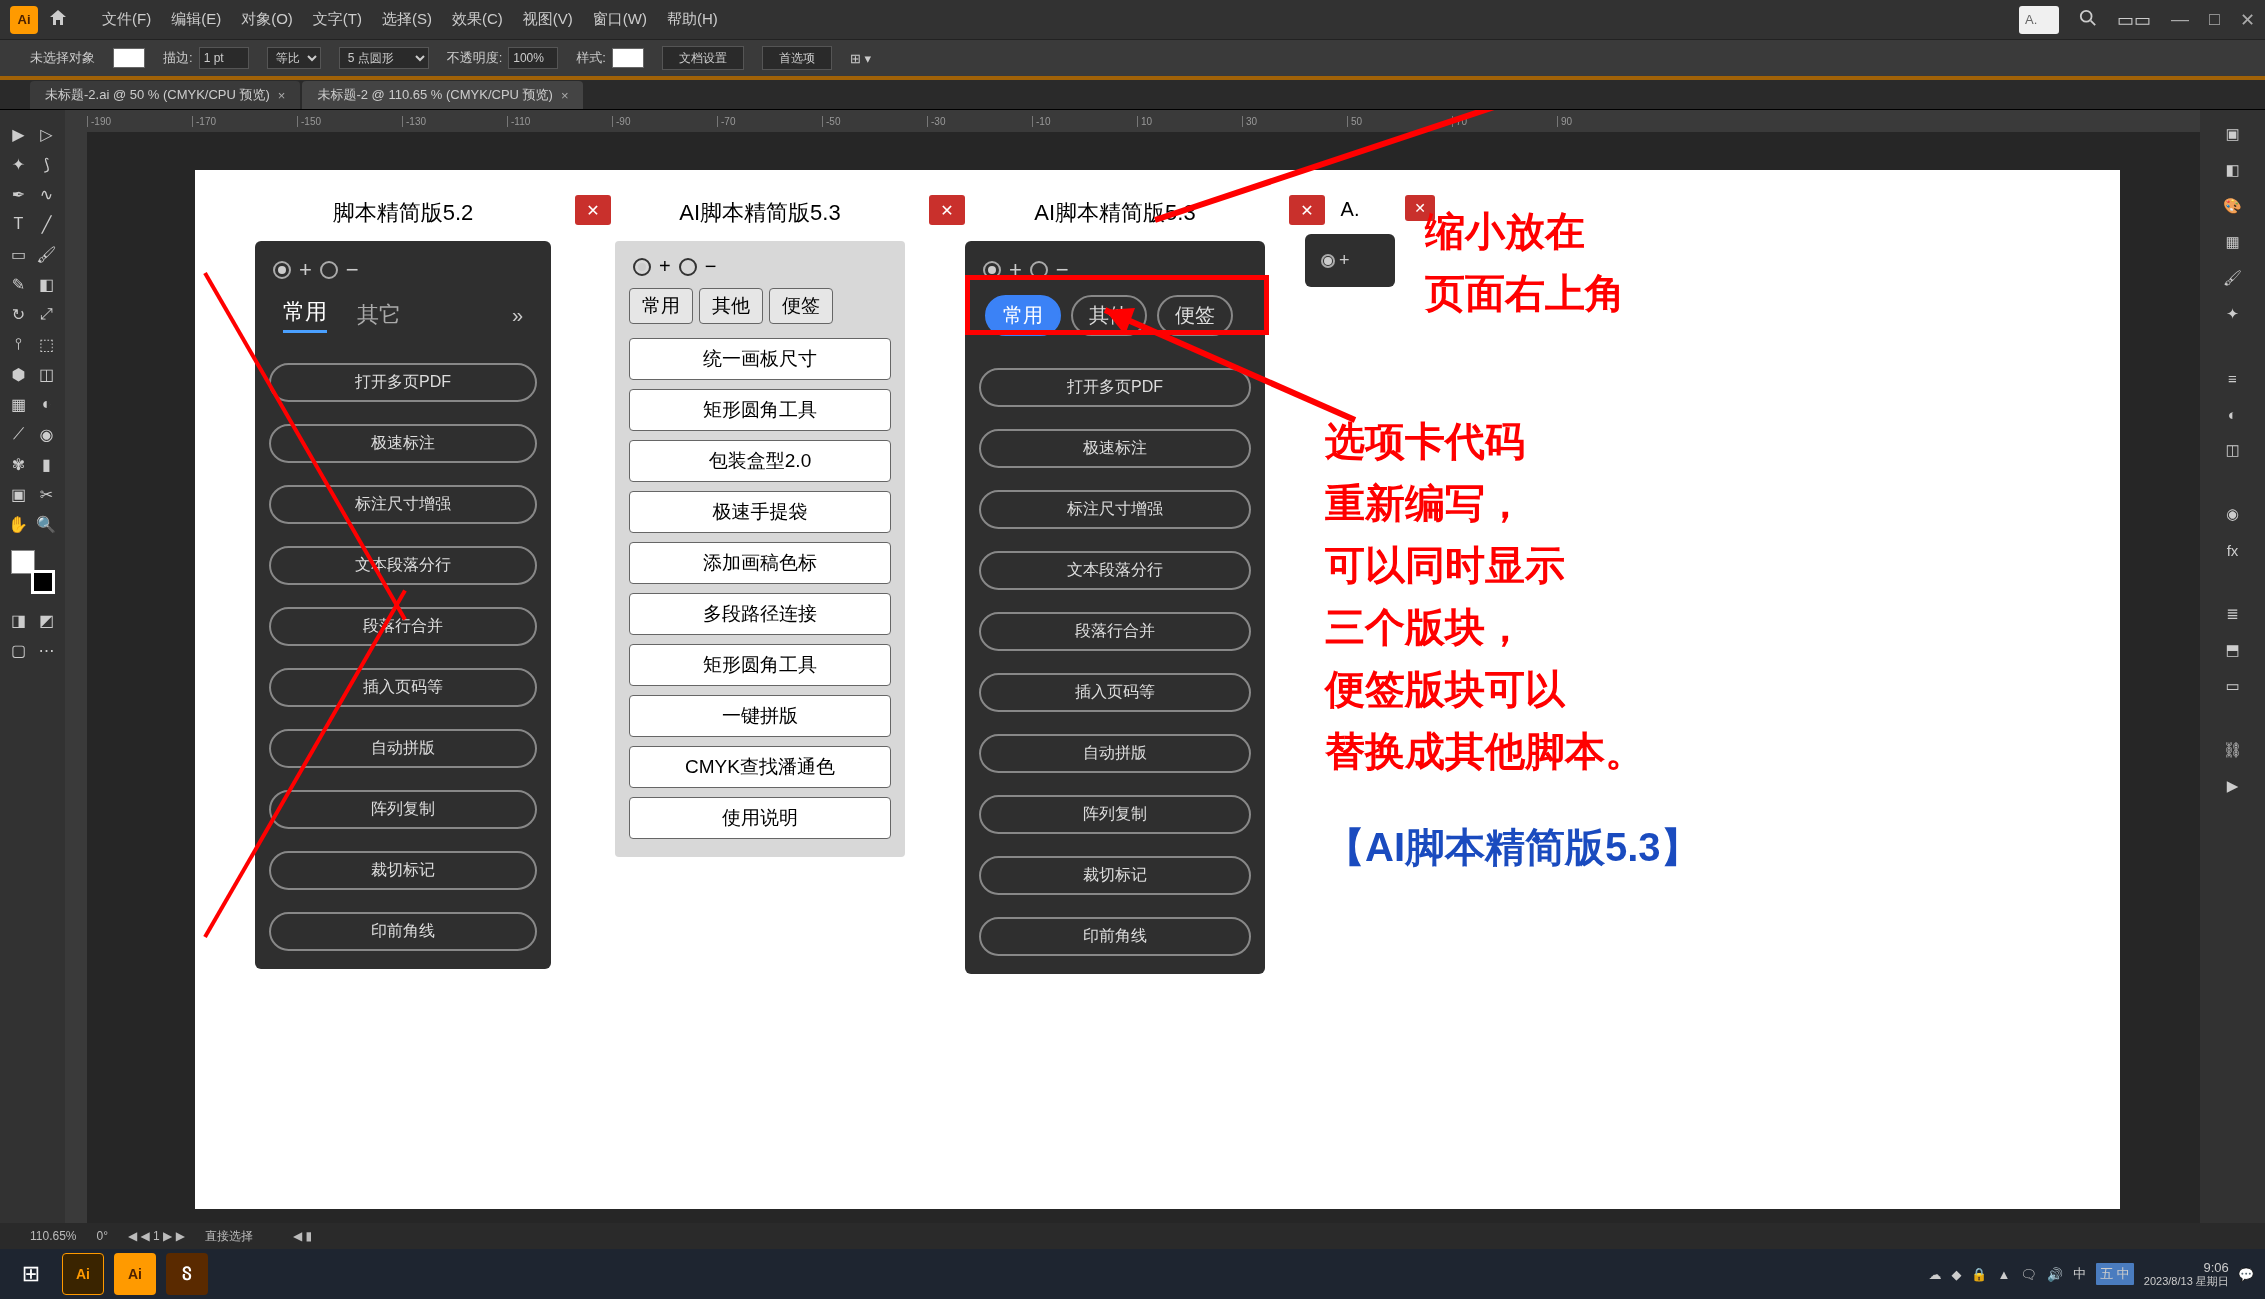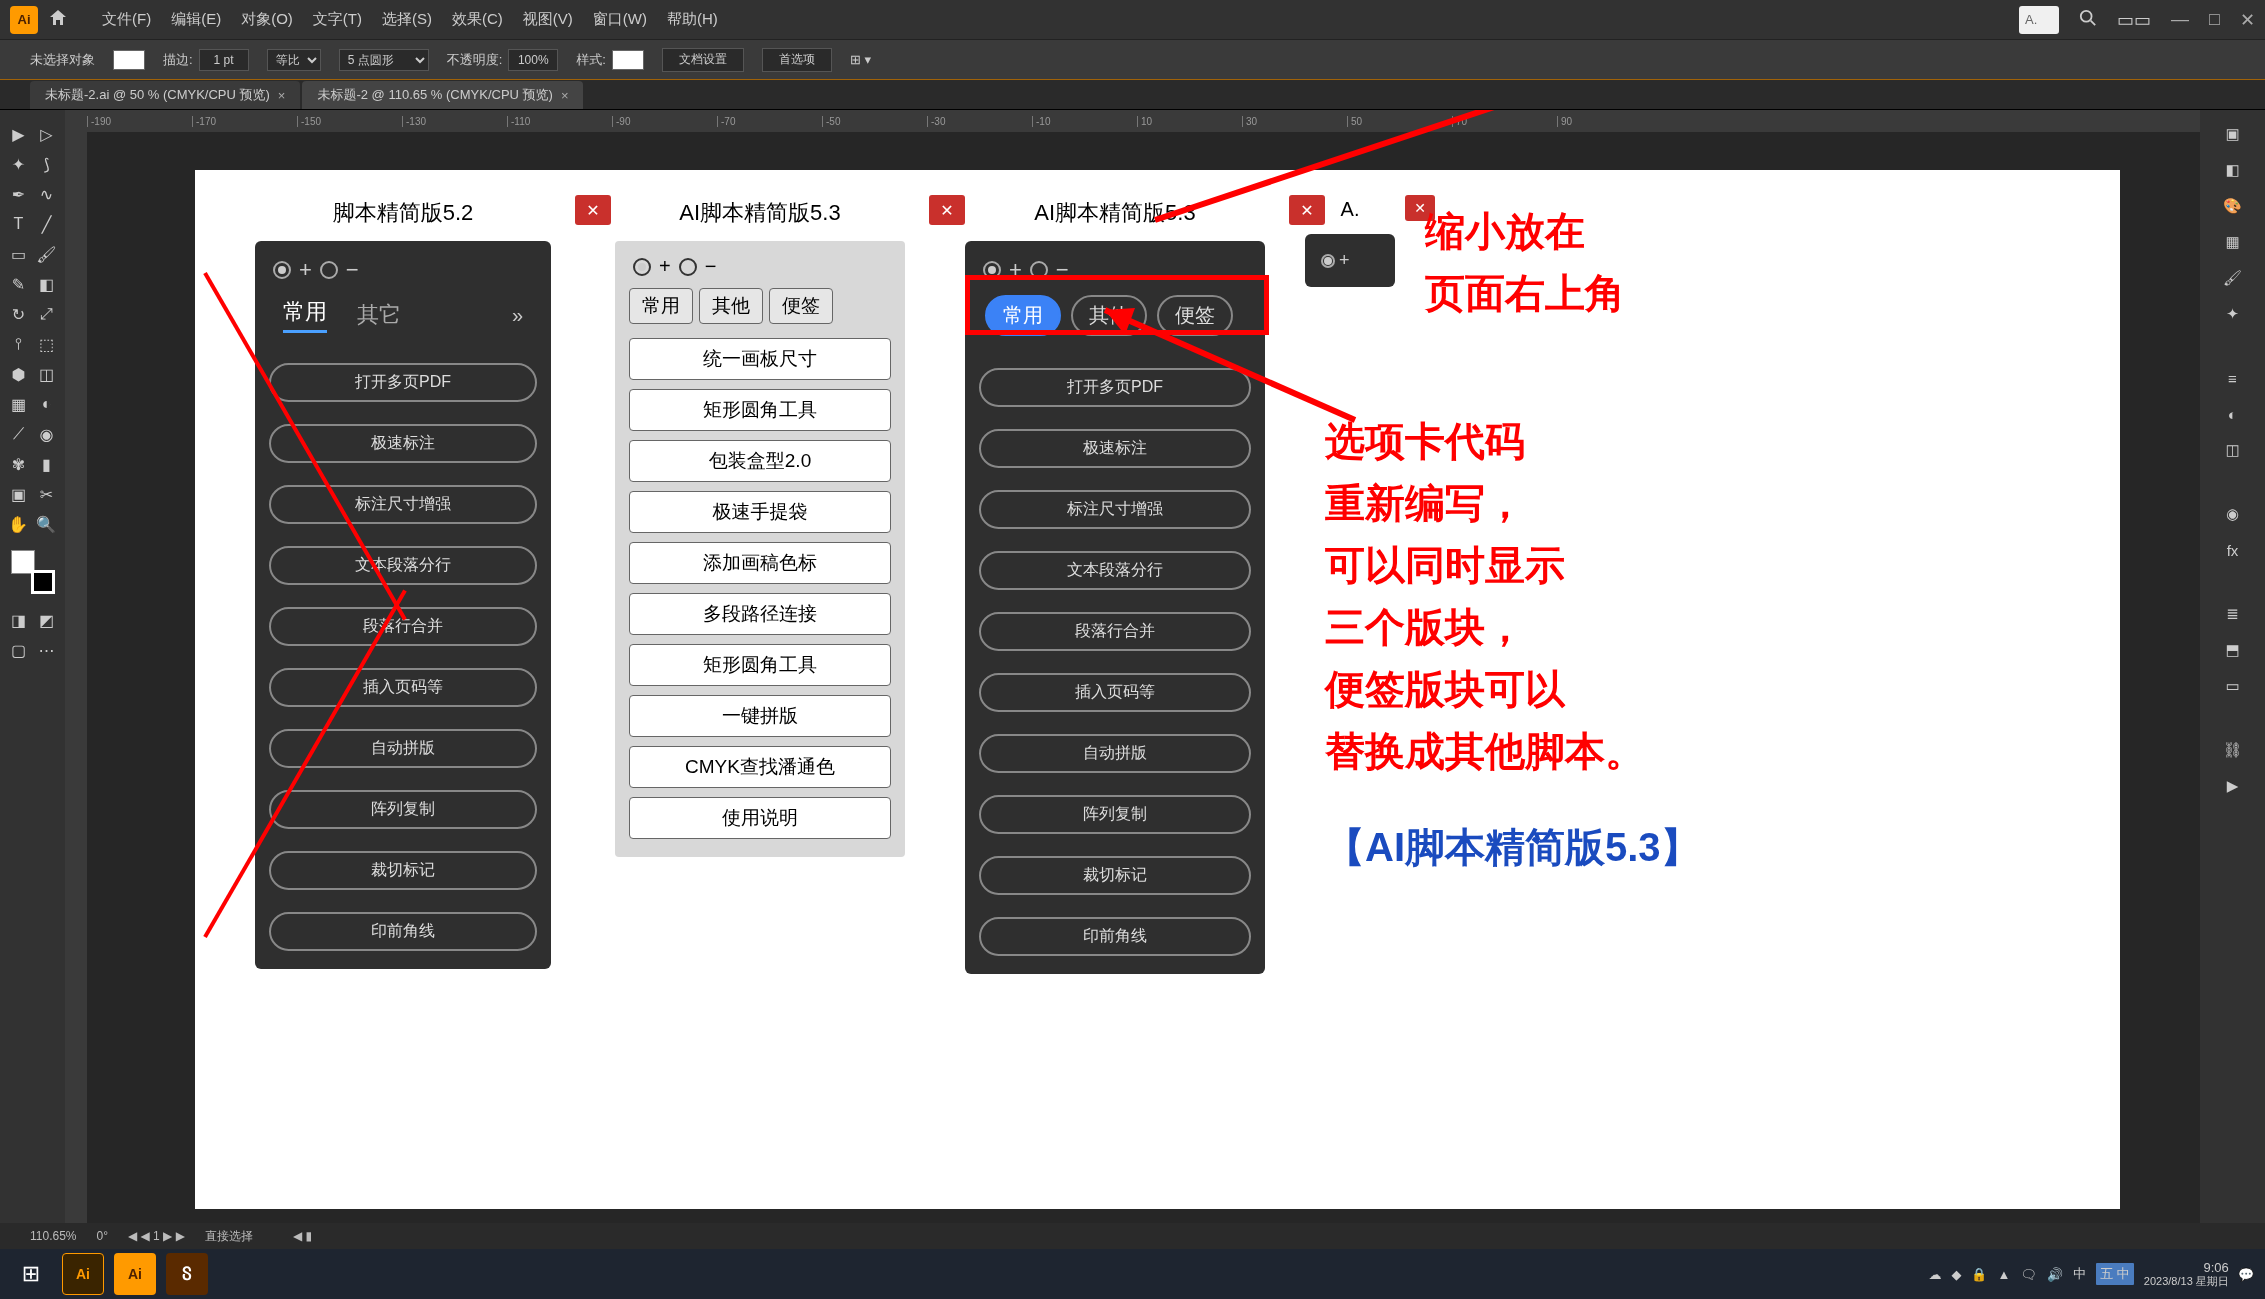--- a/index.html
+++ b/index.html
@@ -9,24 +9,24 @@
 .menubar { height: 40px; background: #323232; display: flex; align-items: center; padding: 0 10px; gap: 10px; color: #ccc; font-size: 14px; border-bottom: 1px solid #222; }
 .menubar .logo { width: 28px; height: 28px; background: #ff9a00; border-radius: 4px; display: flex; align-items: center; justify-content: center; color: #4d2200; font-weight: bold; font-size: 13px; }
 .menubar .home { width: 24px; height: 24px; }
 .menubar .menu-items { display: flex; gap: 20px; margin-left: 20px; }
 .menubar .menu-item { cursor: pointer; font-size: 15px; }
 .menubar .right-area { margin-left: auto; display: flex; align-items: center; gap: 20px; }
 .menubar .search-box { width: 40px; height: 28px; background: #f0f0f0; border-radius: 3px; font-size: 13px; color: #666; display:flex; align-items:center; padding-left:6px; }
 .menubar .win-controls { display: flex; gap: 20px; color: #aaa; font-size: 18px; }
 
 
-.controlbar { height: 40px; background: #3a3a3a; display: flex; align-items: center; padding: 0 30px; gap: 18px; color: #ccc; font-size: 13px; border-bottom: 1px solid #a16207; }
+.controlbar { height: 40px; background: #3a3a3a; display: flex; align-items: center; padding: 0 30px; gap: 18px; color: #ccc; font-size: 13px; border-bottom: 4px solid #a16207; }
 .ctrl-group { display: flex; align-items: center; gap: 6px; }
 .ctrl-swatch { width: 32px; height: 20px; background: #fff; border: 1px solid #666; }
-.ctrl-input { width: 50px; height: 22px; background: #2a2a2a; border: 1px solid #555; color: #ccc; font-size: 12px; padding: 0 4px; text-align: center; }
+.ctrl-input { width: 50px; height: 22px; background: #2a2a2a; border: 1px solid #555; color: #ccc; font-size: 12px; padding: 0 4px; }
 .ctrl-select { height: 22px; background: #2a2a2a; border: 1px solid #555; color: #ccc; font-size: 12px; padding: 0 4px; }
 .ctrl-btn { height: 24px; background: #2a2a2a; border: 1px solid #555; color: #ccc; font-size: 12px; padding: 0 16px; cursor: pointer; }
 
 
 .tabbar { height: 30px; background: #2a2a2a; display: flex; align-items: flex-end; padding: 0 30px; gap: 2px; color: #ccc; font-size: 13px; border-bottom: 1px solid #000; }
 .doc-tab { background: #3a3a3a; padding: 5px 15px; border-radius: 4px 4px 0 0; display: flex; align-items: center; gap: 8px; cursor: pointer; }
 .doc-tab.active { background: #444; }
 .doc-tab .close { color: #aaa; }
 
 

